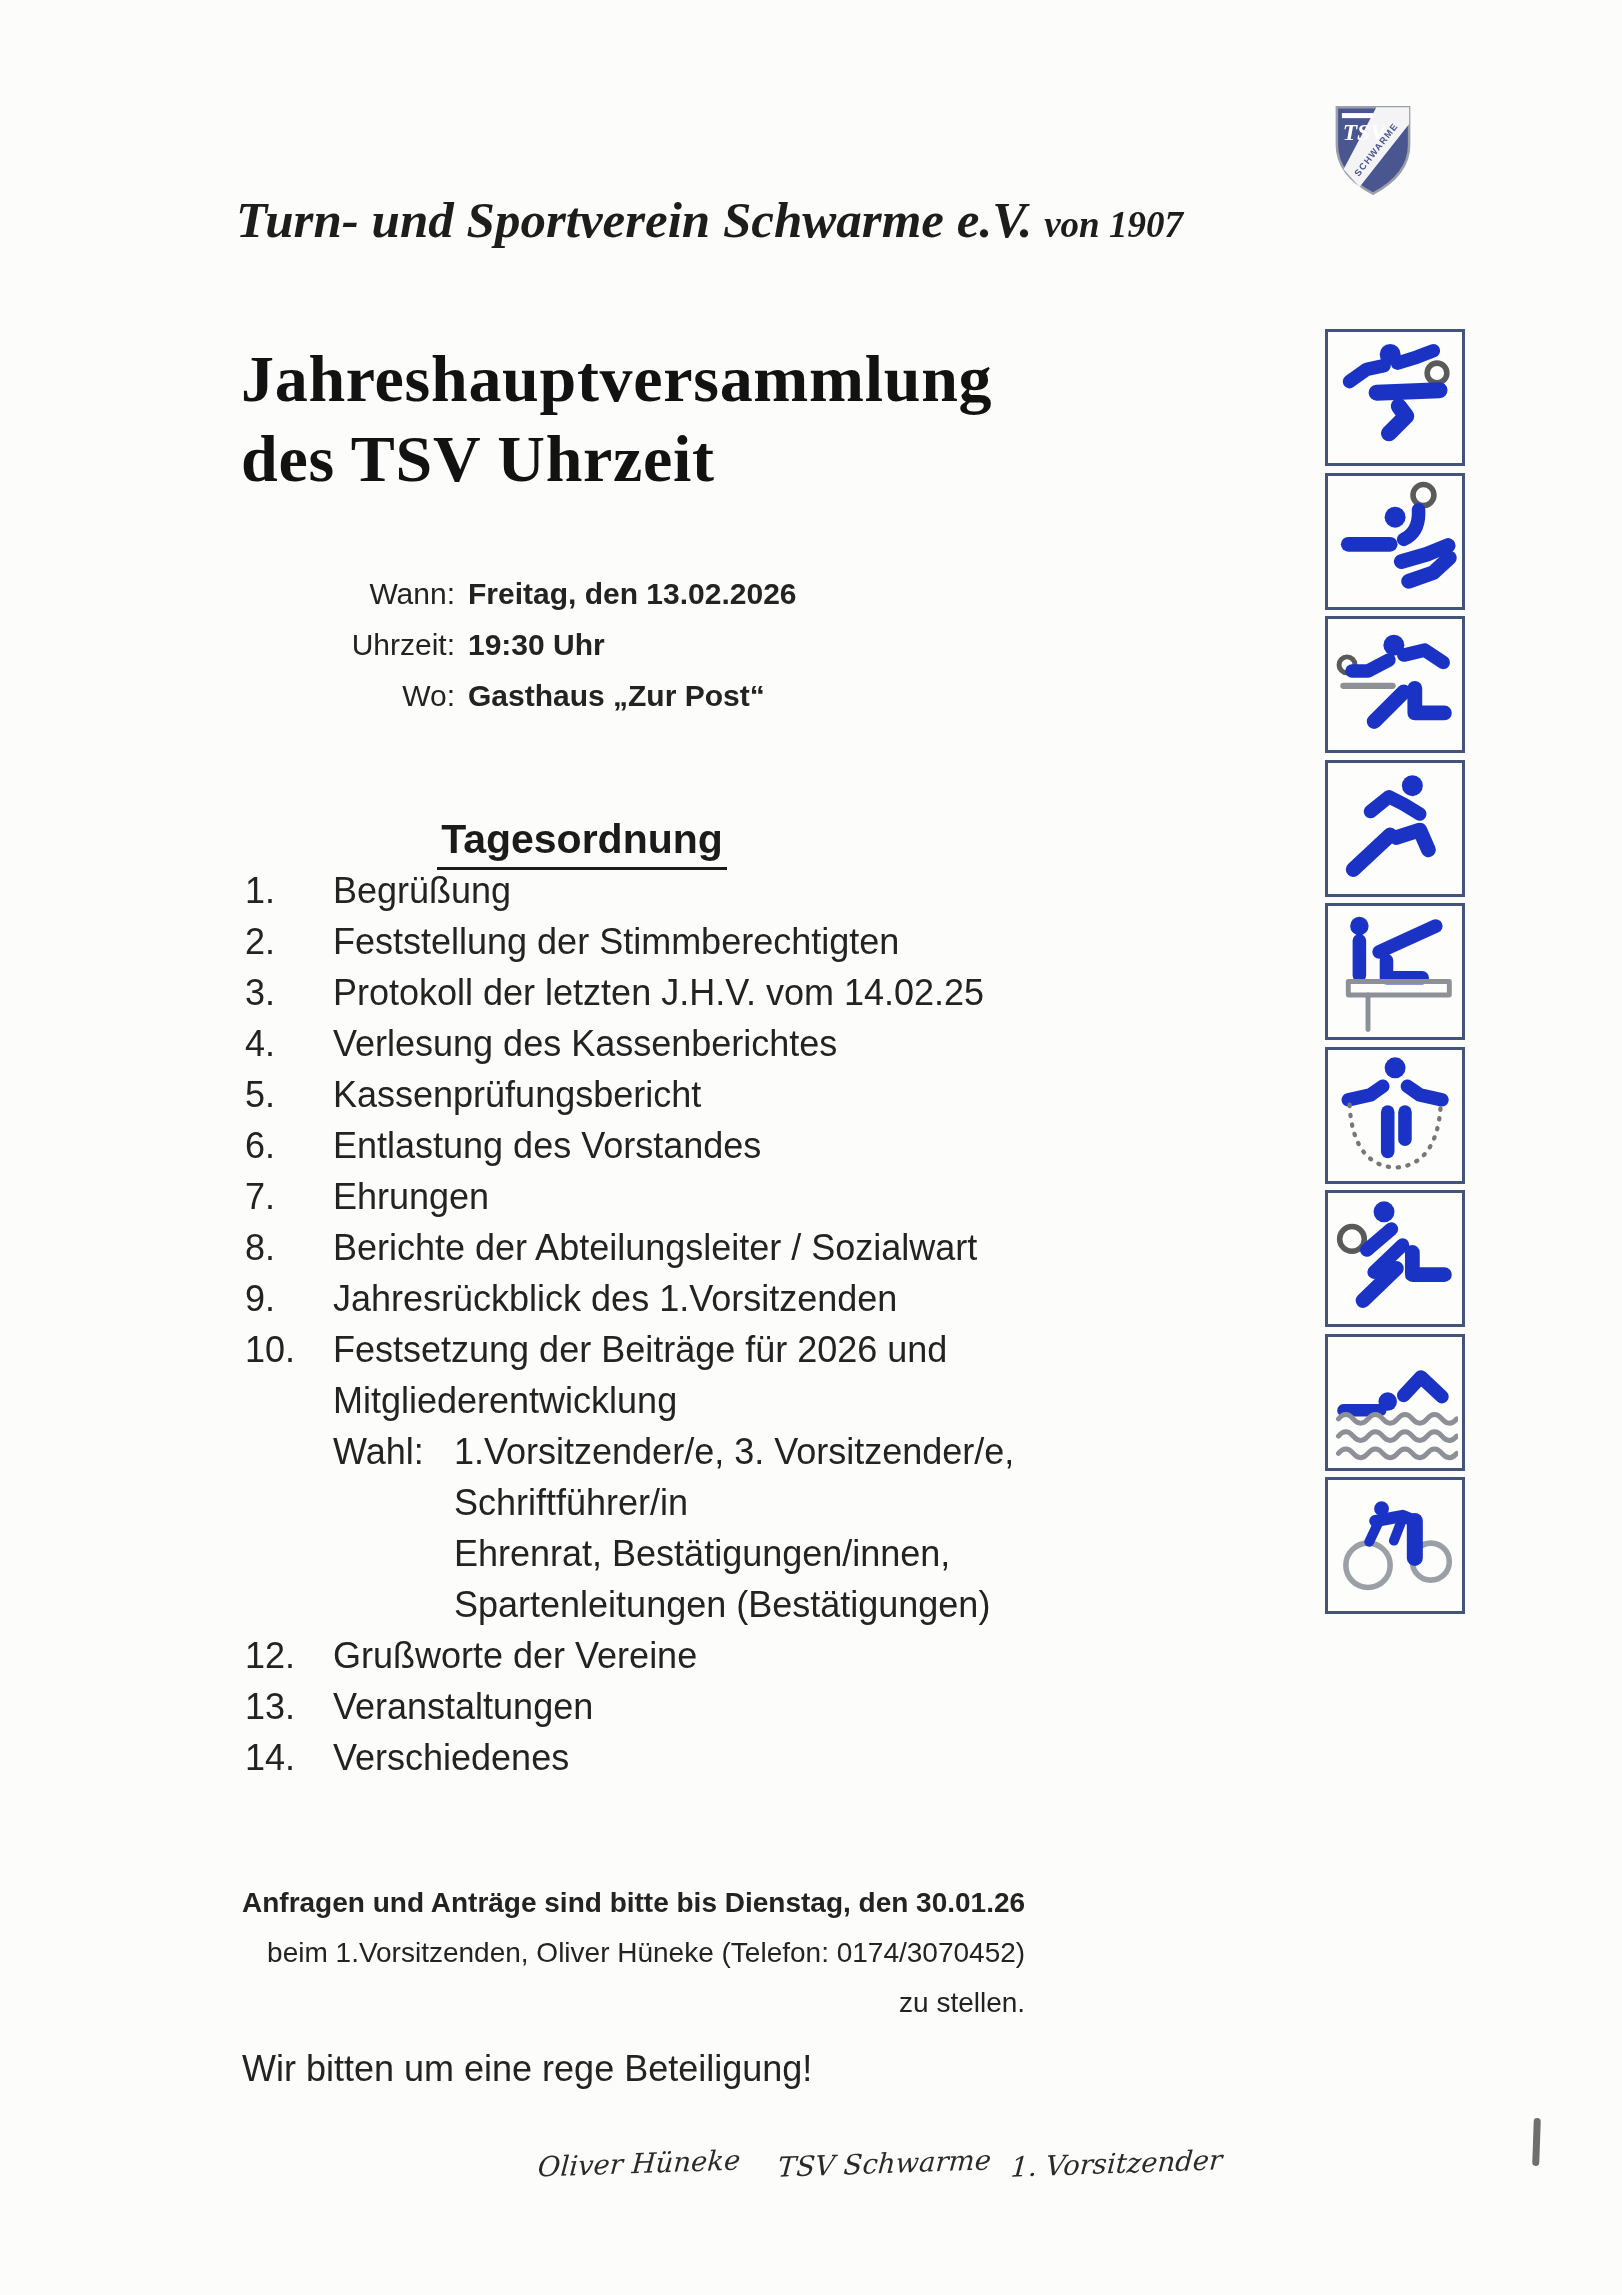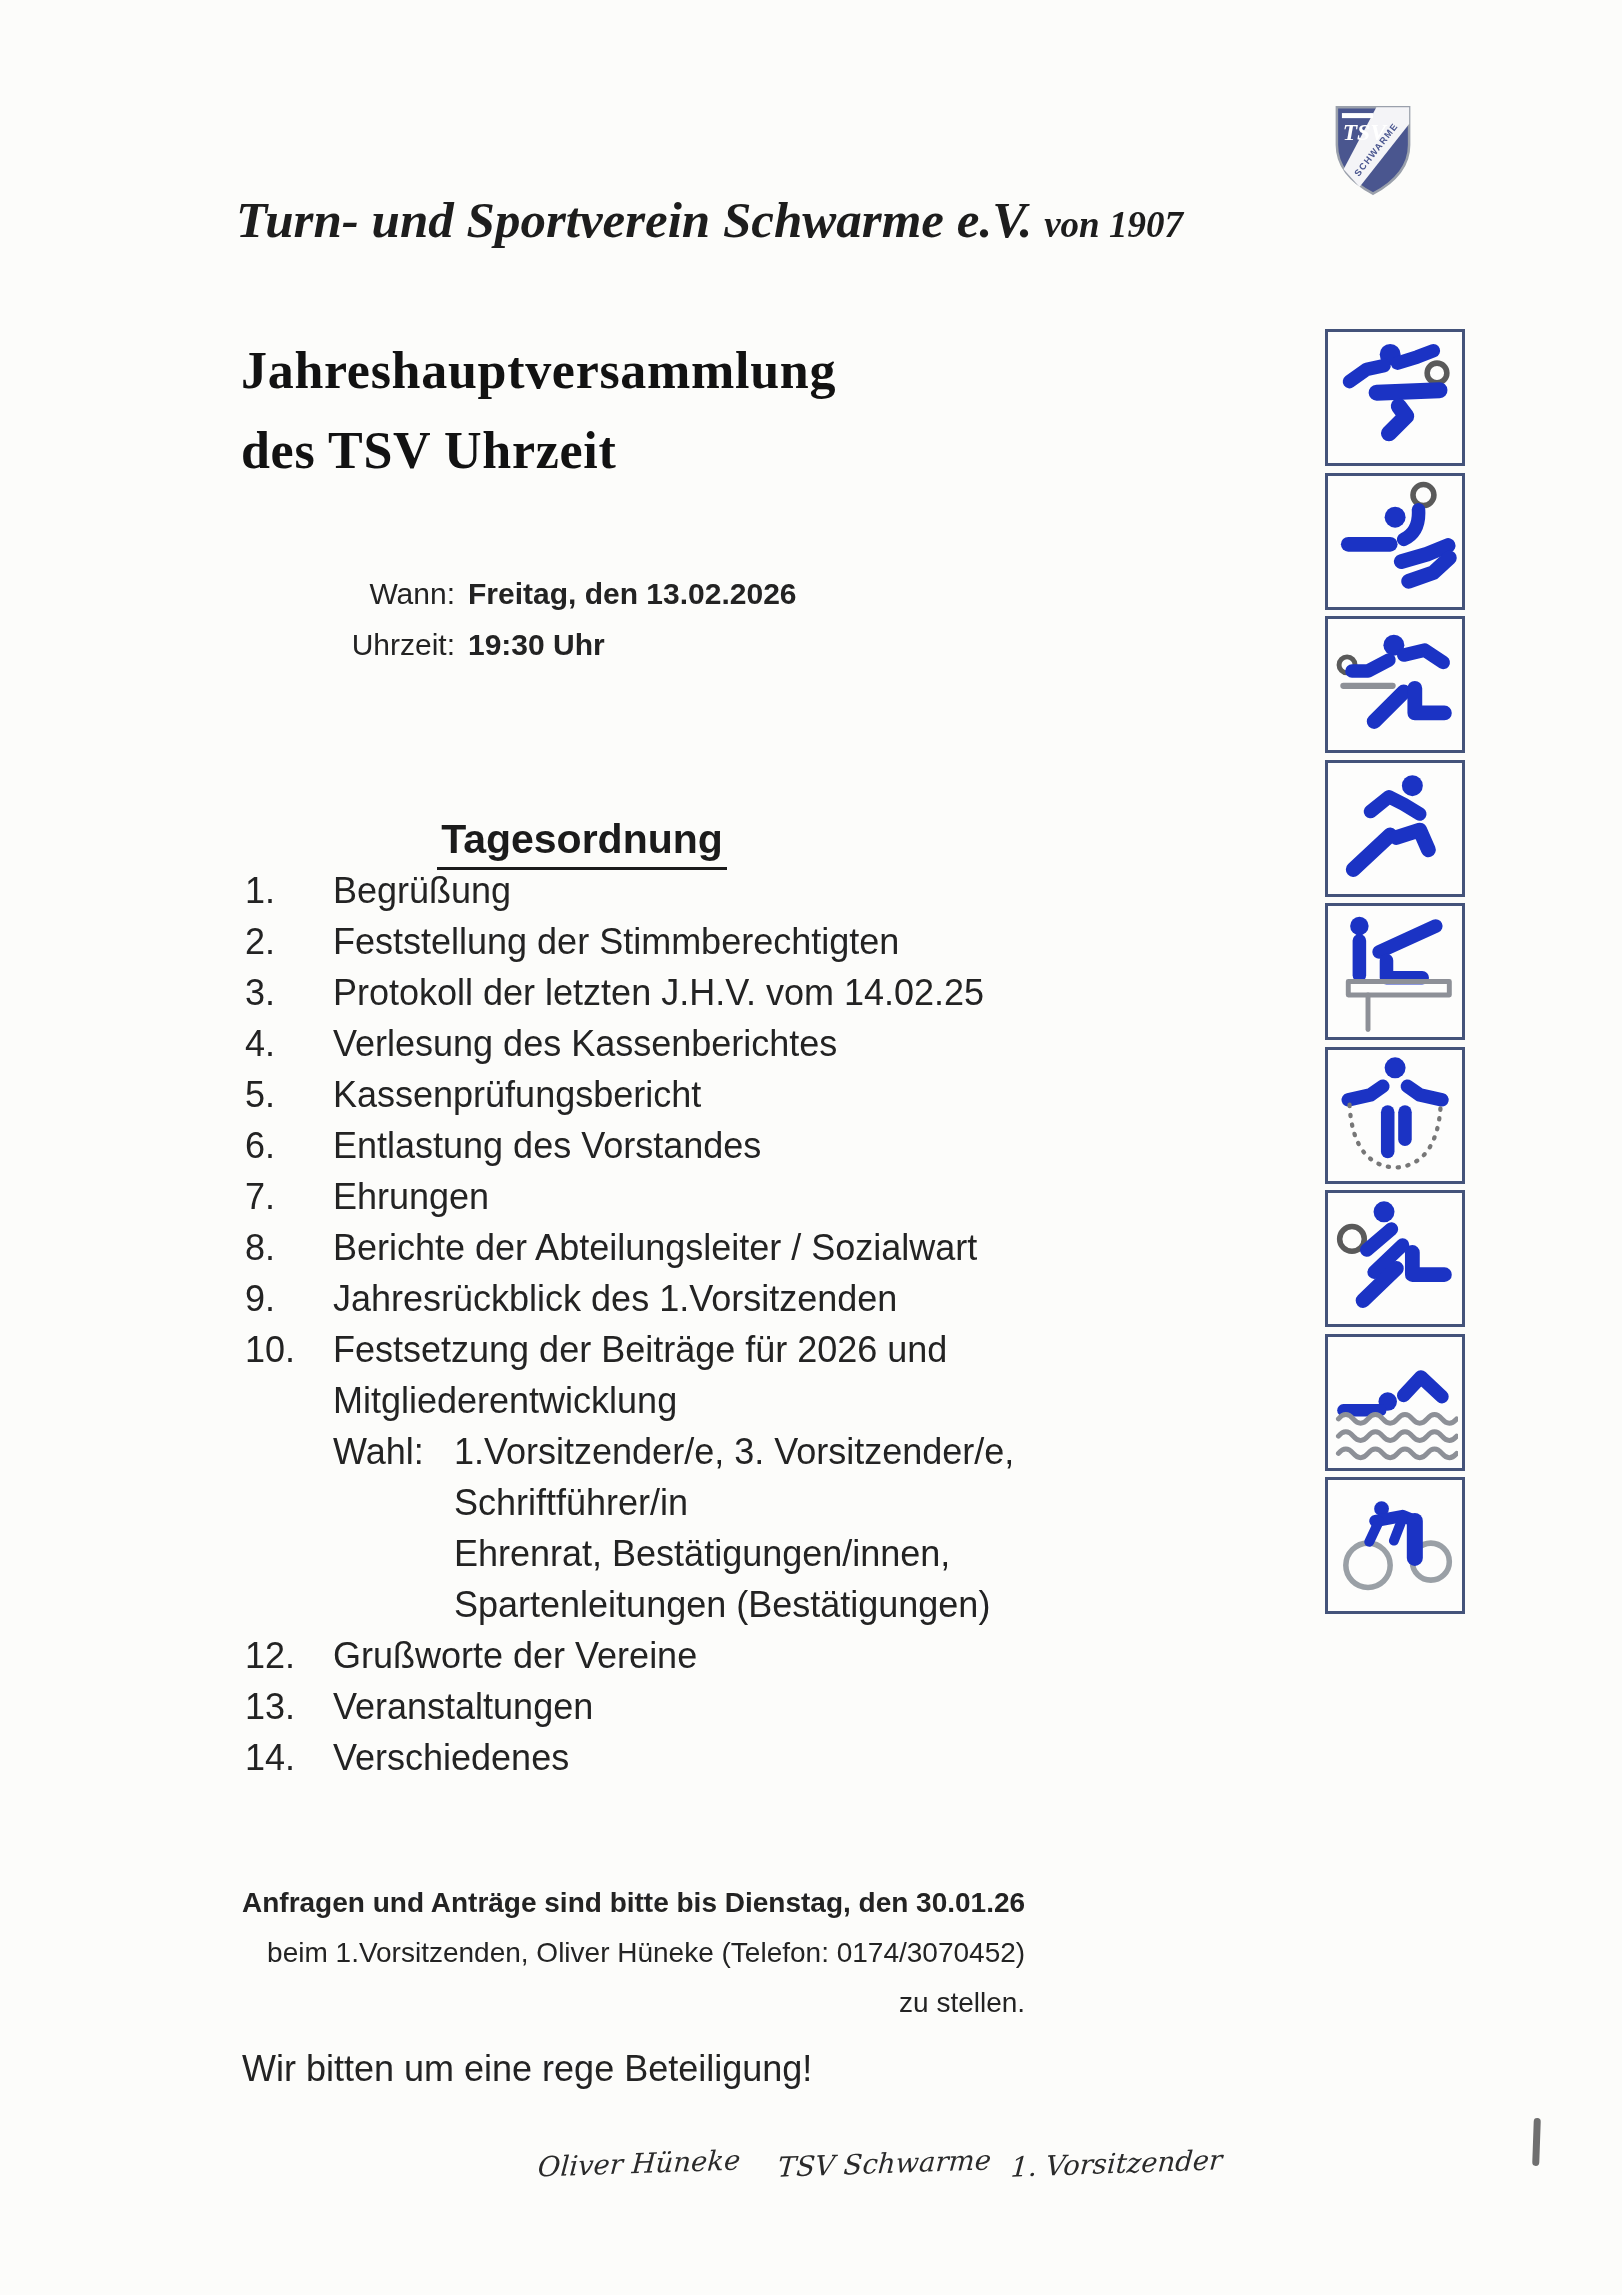--- a/index.html
+++ b/index.html
@@ -13,23 +13,23 @@
   .club-header {
     position:absolute; left:236px; top:191px; width:1112px;
     font-family:"Liberation Serif", serif; font-style:italic; font-weight:bold;
     font-size:51px; color:#1d1d1d; white-space:nowrap;
   }
   .club-header .founded { font-size:37px; margin-left:11.8px;text-align:right; }
   
   .logo { position:absolute; left:1331px; top:103px; width:84px; height:90px; }
   
   .main-title {
-    position:absolute; left:241px; top:331px;
+    position:absolute; left:241px; top:339px;
     font-family:"Liberation Serif", serif; font-weight:bold;
-    font-size:52px; line-height:80px; color:#121212; letter-spacing:0.7px;
+    font-size:66px; line-height:80px; color:#121212; letter-spacing:0.7px;
   }
   
   .details { position:absolute; left:242px; top:568px; font-size:30px; line-height:51px; }
   .detail-row { display:flex; }
   .detail-label { width:213px; text-align:right; }
   .detail-value { font-weight:bold; margin-left:13px; white-space:nowrap; }
   
   .agenda-heading-wrap { position:absolute; left:245px; top:816px; width:674px; text-align:center; }
   .agenda-heading {
     display:inline-block; font-size:41px; font-weight:bold; color:#1b1b1b;
@@ -91,20 +91,24 @@
 
   <div class="details">
     <div class="detail-row">
       <span class="detail-label">Wann:</span>
       <span class="detail-value">Freitag, den 13.02.2026</span>
     </div>
     <div class="detail-row">
       <span class="detail-label">Uhrzeit:</span>
       <span class="detail-value">19:30 Uhr</span>
     </div>
+    <div class="detail-row">
+      <span class="detail-label">Wo:</span>
+      <span class="detail-value">Gasthaus „Zur Post“</span>
+    </div>
   </div>
 
   <div class="agenda-heading-wrap">
     <span class="agenda-heading">Tagesordnung</span>
   </div>
 
   <div class="agenda">
     <div class="agenda-row">
         <span class="agenda-num">1.</span>
         <span class="agenda-text">Begrüßung</span>

